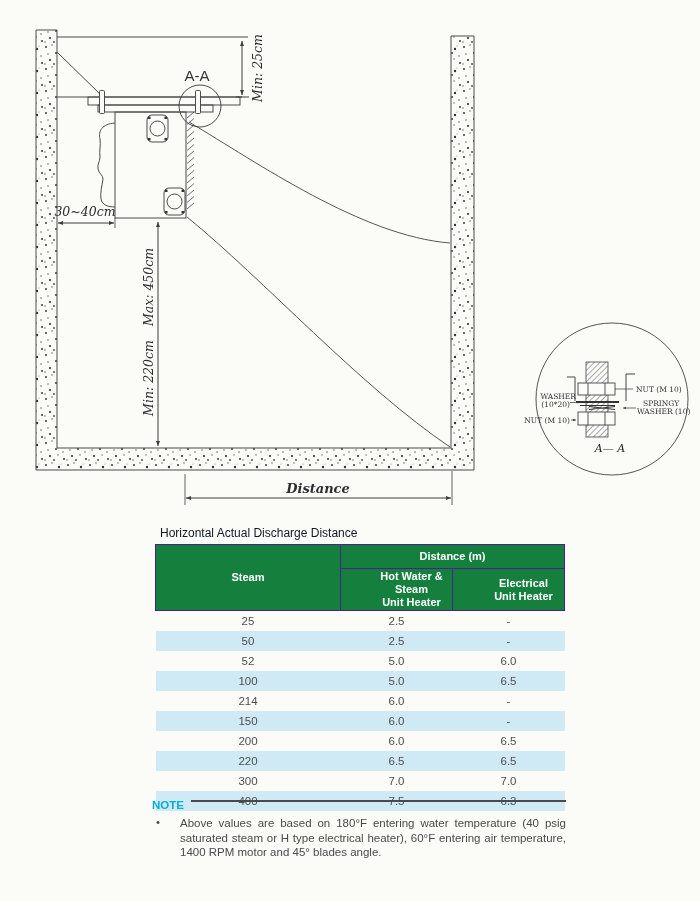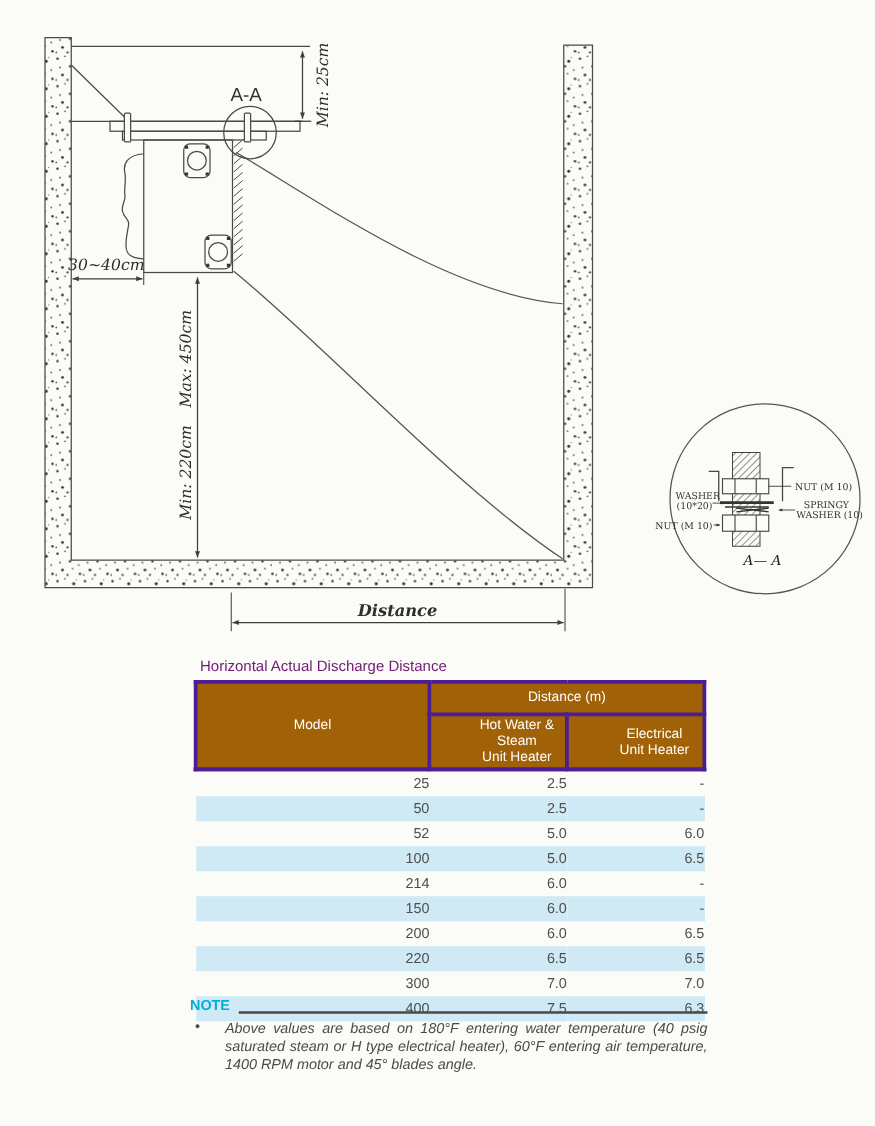--- a/index.html
+++ b/index.html
@@ -5,41 +5,41 @@
   html,body { margin:0; padding:0; }
   .page {
     position:relative; width:700px; height:901px;
     background:#fbfbf8; overflow:hidden;
     font-family:"Liberation Sans", sans-serif;
   }
   svg text { user-select:none; }
 
   
   .table-wrap { position:absolute; left:155px; top:526px; width:410px; }
-  .table-title { font-size:12px; color:#701a75; margin:0 0 4px 5px; }
+  .table-title { font-size:12px; color:#0f172a; margin:0 0 4px 5px; }
   table.dist { border-collapse:collapse; width:410px; table-layout:fixed;
                font-size:11.5px; color:#4f4f4f; }
-  table.dist th { background:#a16207; color:#ffffff; font-weight:normal;
-                  border:3px solid #4c1d95; font-size:11px; line-height:13px; }
+  table.dist th { background:#15803d; color:#ffffff; font-weight:bold;
+                  border:1px solid #4c1d95; font-size:11px; line-height:13px; }
   th.model-col { width:182px; }
   th.sub1 { width:112px; }
   th.sub2 { width:116px; }
   tr.hrow1 th { height:21px; }
   tr.hrow2 th { height:30px;padding-left:31px; }
-  table.dist tbody td { height:20px; text-align:right; padding:0; }
+  table.dist tbody td { height:20px; text-align:center; padding:0; }
   table.dist tbody tr:nth-child(even) { background:#cfe9f5; }
 
   
   .note { position:absolute; left:152px; top:799px; width:414px; }
-  .note-header { display:flex; align-items:flex-end; }
+  .note-header { display:flex; align-items:flex-start; }
   .note-label { color:#00b0d8; font-weight:bold; font-size:11.5px; }
   .note-line { flex:1; height:2px; background:#4a4a4a; margin-left:7px; margin-top:1px; }
   .note-body { display:flex; margin-top:5px; color:#4a4a4a; font-size:11.5px; }
   .note-bullet { width:24px; padding-left:4px; }
-  .note-text { flex:1; text-align:justify; line-height:14.5px;font-style:italic; }
+  .note-text { flex:1; text-align:justify; line-height:14.5px; }
 </style>
 </head>
 <body>
 
 <div class="page">
 
   
   <svg width="700" height="522" viewBox="0 0 700 522">
     <defs>
       <pattern id="stipple" width="22" height="22" patternUnits="userSpaceOnUse">
@@ -184,21 +184,21 @@
       <text x="610" y="452" text-anchor="middle" font-size="11" font-style="italic" font-family="DejaVu Serif, serif" fill="#222">A— A</text>
     </g>
   </svg>
 
   
   <div class="table-wrap">
     <div class="table-title">Horizontal Actual Discharge Distance</div>
     <table class="dist">
       <thead>
         <tr class="hrow1">
-          <th class="model-col" rowspan="2">Model</th>
+          <th class="model-col" rowspan="2">Steam</th>
           <th colspan="2">Distance (m)</th>
         </tr>
         <tr class="hrow2">
           <th class="sub1">
             <span style="display:block">Hot Water &amp; Steam</span>
             <span style="display:block">Unit Heater</span>
           </th>
           <th class="sub2">
             <span style="display:block">Electrical</span>
             <span style="display:block">Unit Heater</span>

